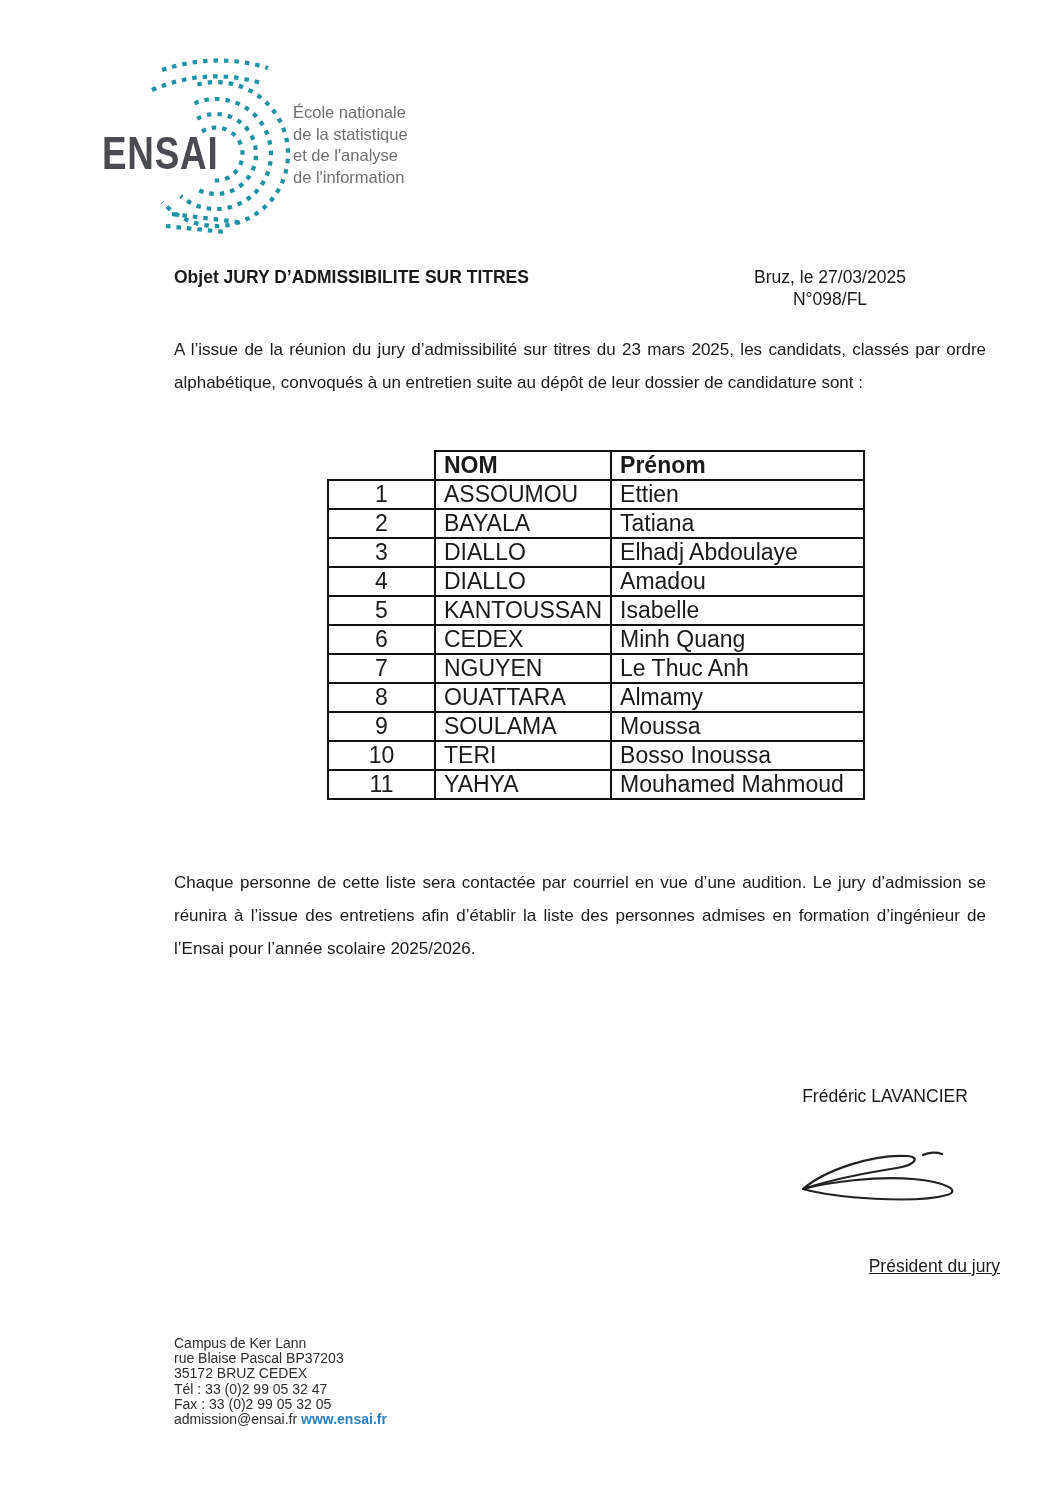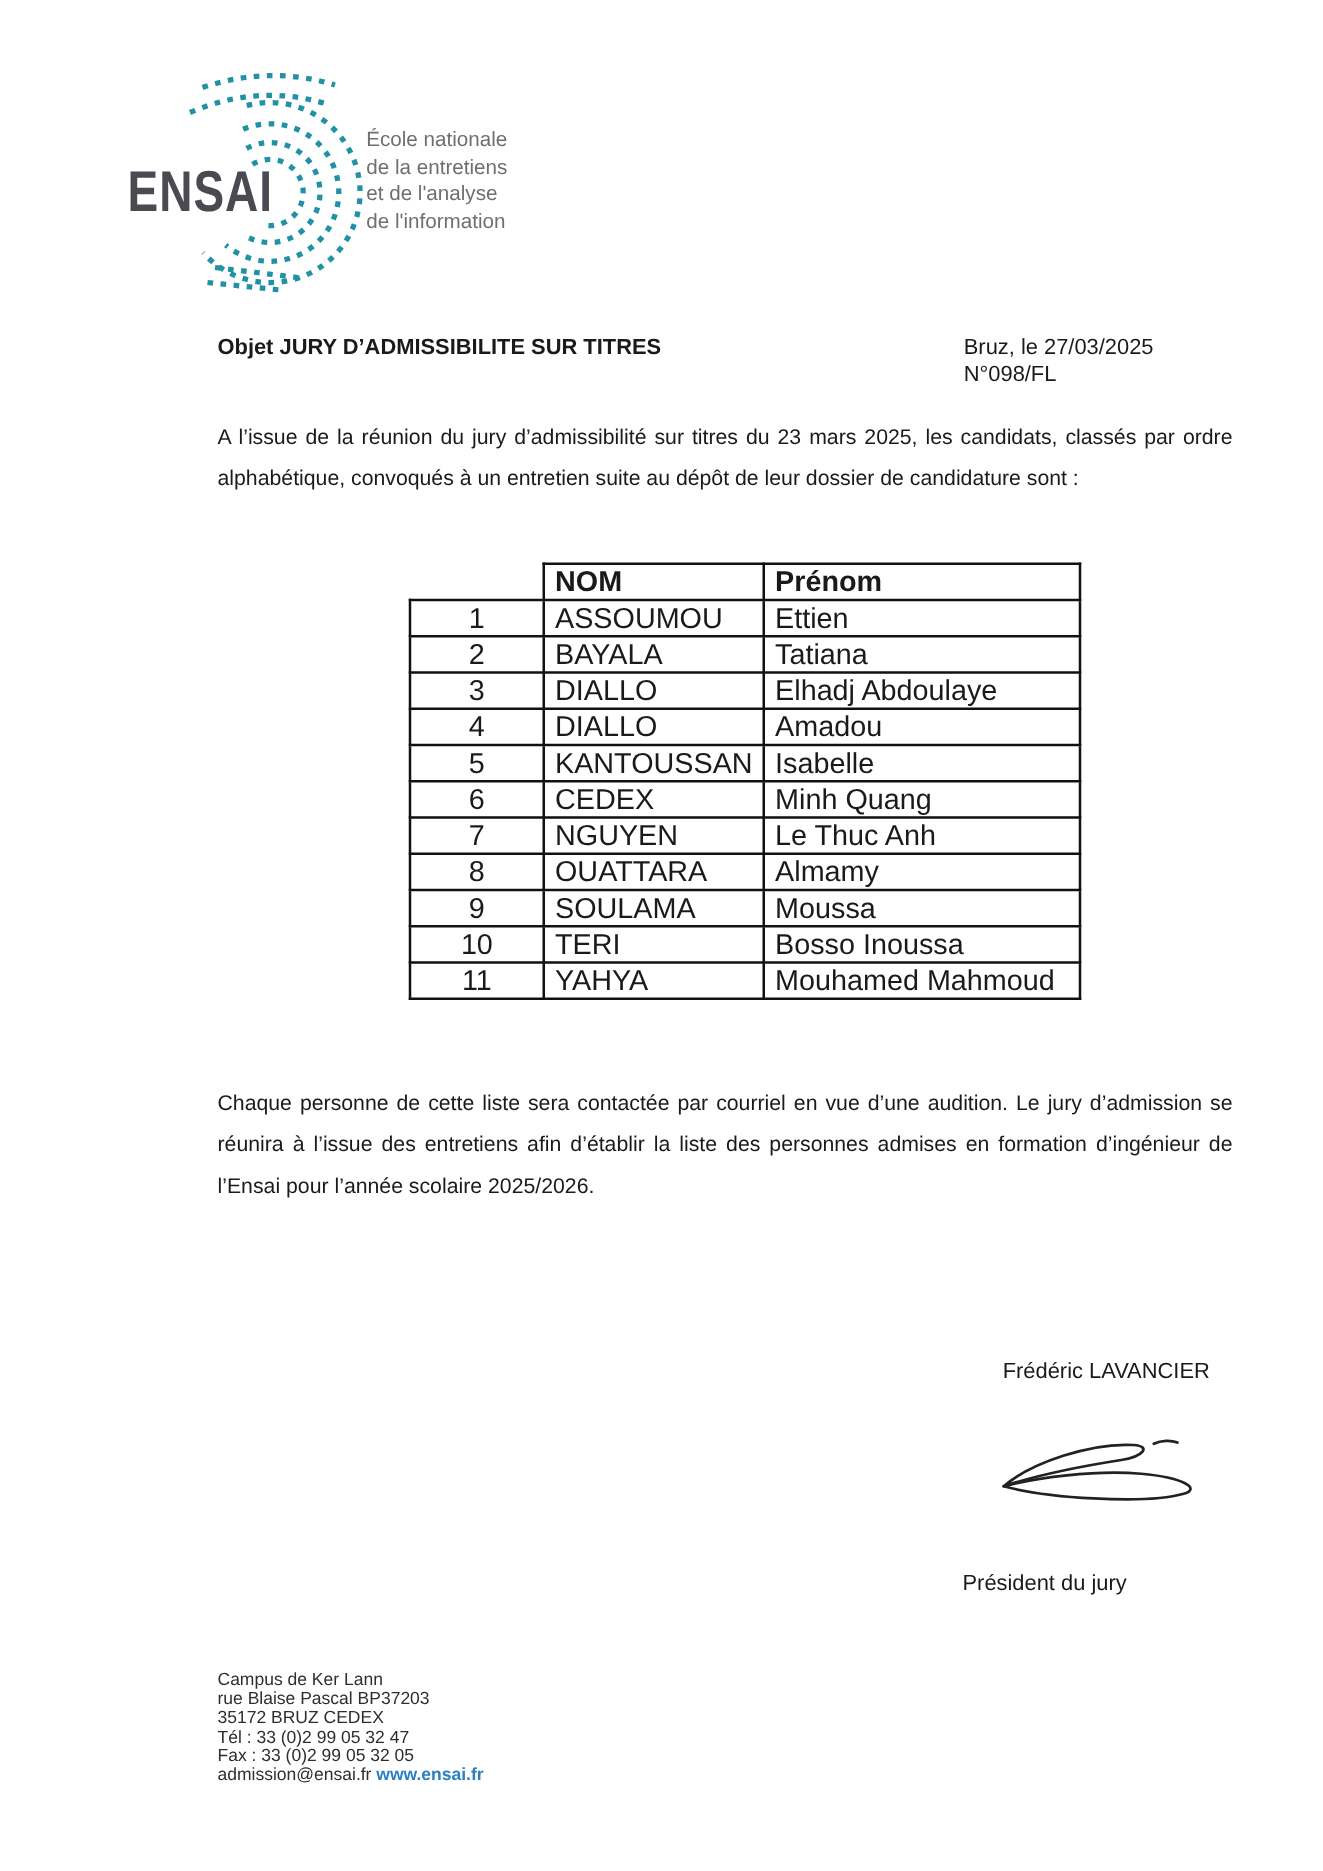--- a/index.html
+++ b/index.html
@@ -11,38 +11,38 @@
   .logo-spiral{position:absolute; left:138px; top:56px;}
   .logo-spiral path{fill:none; stroke:var(--accent,#2191a5); stroke-width:4.2; stroke-dasharray:4.5 6;}
   .logo-wordmark{
     position:absolute; left:102px; top:126px; font-size:46px; font-weight:bold;
     color:var(--wordmark,#4a4a52); letter-spacing:1px;
     transform:scaleX(0.80); transform-origin:left top; white-space:nowrap;
   }
   .logo-tagline{position:absolute; left:293px; top:102px; font-size:16.5px; line-height:21.5px; color:#6f6f6f;}
   
   .subject{position:absolute; left:174px; top:266px; font-size:17.5px; line-height:22px; font-weight:bold; white-space:nowrap;text-align:right;}
-  .dateblock{position:absolute; left:771px; top:266px; width:170px; font-size:17.5px; line-height:22px;}
+  .dateblock{position:absolute; left:745px; top:266px; width:170px; text-align:center; font-size:17.5px; line-height:22px;}
   
   .para{position:absolute; left:174px; width:812px; font-size:17px; line-height:33px; text-align:justify;}
   .para1{top:333px;}
   .para2{top:866px;}
   
   .table-wrap{position:absolute; left:327px; top:450px;}
   table.cand{border-collapse:collapse; font-size:23px; table-layout:fixed;}
   table.cand col.c1{width:107px;} table.cand col.c2{width:149px;} table.cand col.c3{width:253px;}
   table.cand th, table.cand td{border:2px solid #111; height:25.5px; padding:0 8px; overflow:hidden; white-space:nowrap;}
   table.cand th{text-align:left; font-weight:bold;}
   table.cand th.corner{border:none;}
   table.cand td.num{text-align:center; padding:0;}
   
   .sign-name{position:absolute; left:770px; top:1086px; width:230px; text-align:center; font-size:17.5px; white-space:nowrap;}
   .sign-svg{position:absolute; left:795px; top:1142px;}
   .sign-svg path{fill:none; stroke:#222; stroke-width:2.2; stroke-linecap:round;}
-  .sign-title{position:absolute; left:770px; top:1256px; width:230px; text-align:left; font-size:17.5px;}
+  .sign-title{position:absolute; left:770px; top:1256px; width:230px; text-align:right; font-size:17.5px;text-decoration:underline;}
   
   .footer{position:absolute; left:174px; top:1336px; font-size:14px; line-height:15.2px; color:#2e2e2e;}
   .footer .website{color:var(--link,#2980c4); font-weight:bold;}
 </style>
 </head>
 <body>
 
 <div class="page" style="--accent: #2191a5; --wordmark: #4a4a52; --link: #2980c4;">
 
   <svg class="logo-spiral" width="165" height="178" viewBox="0 0 165 178" aria-hidden="true">
@@ -51,21 +51,21 @@
     <path d="M59.4,28.5 A72,72 0 1 1 24.5,146.2"></path>
     <path d="M56.5,47.4 A55,55 0 1 1 42.6,140.1"></path>
     <path d="M59.2,62.7 A40,40 0 1 1 59.2,133.3"></path>
     <path d="M64,75.5 A26.5,26.5 0 1 1 72.5,123.9"></path>
     <path d="M34,158 L100,166"></path>
     <path d="M28,170 L86,176"></path>
   </svg>
   <div class="logo-wordmark">ENSAI</div>
   <div class="logo-tagline">
       <div>École nationale</div>
-      <div>de la entretiens</div>
+      <div>de la statistique</div>
       <div>et de l'analyse</div>
       <div>de l'information</div>
     </div>
 
   <div class="subject">
     <div><span>Objet</span> <span>JURY D’ADMISSIBILITE SUR TITRES</span></div>
   </div>
 
   <div class="dateblock">
     <div>Bruz, le 27/03/2025</div>

